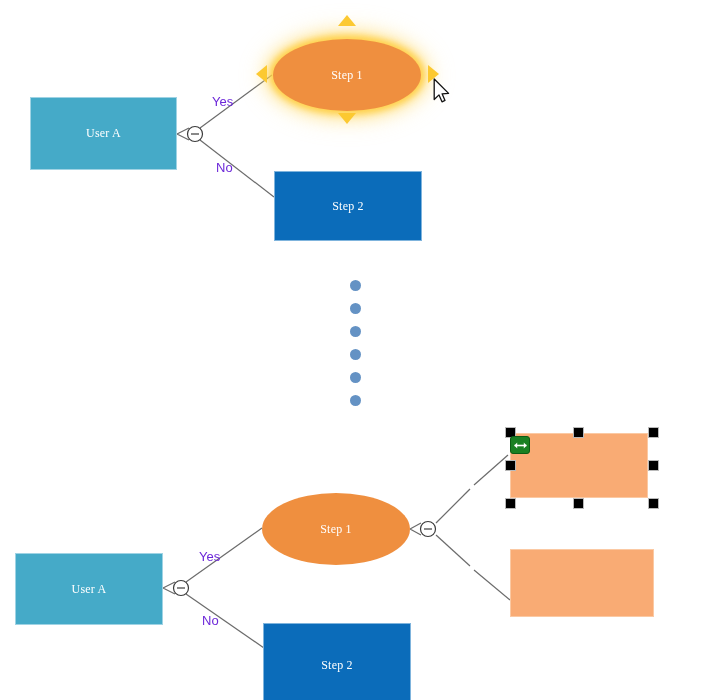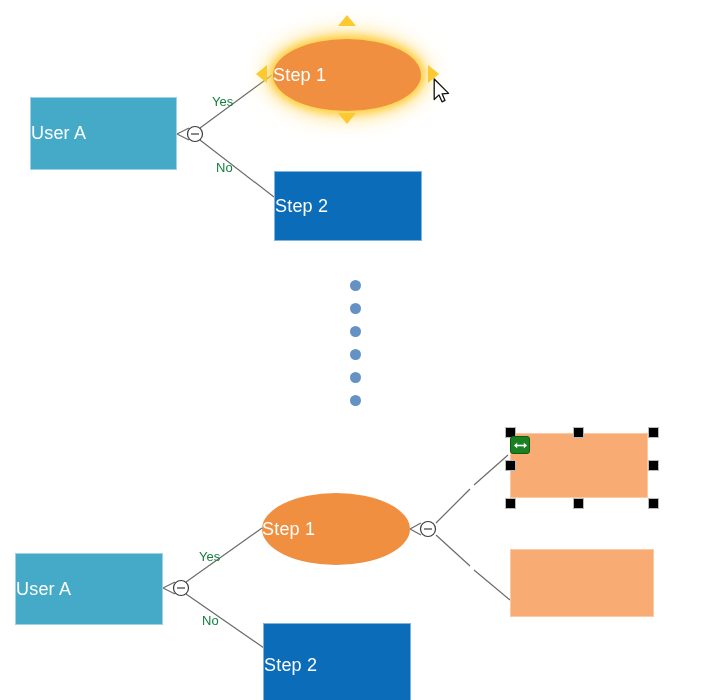--- a/index.html
+++ b/index.html
@@ -24,23 +24,25 @@
     left: 0;
     top: 0;
     width: 701px;
     height: 700px;
   }
   .node {
     position: absolute;
     box-sizing: border-box;
     display: flex;
     align-items: center;
+    justify-content: center;
     color: #ffffff;
-    font-size: 18px;
+    font-size: 12px;
     letter-spacing: .2px;
+    font-family: Liberation Serif, serif;
   }
   .node.rect-user {
     background: #45aac8;
     border: 1px solid #9fd3e4;
   }
   .node.rect-step2 {
     background: #0b6cba;
     border: 1px solid #7fb4dd;
     margin-top: 8px;
   }
@@ -54,21 +56,21 @@
   }
   .node.ellipse.highlighted {
     box-shadow:
       0 0 6px 4px rgba(255, 205, 60, .85),
       0 0 14px 9px rgba(255, 215, 90, .45),
       0 0 22px 14px rgba(255, 228, 140, .22);
   }
   .edge-label {
     position: absolute;
     font-size: 13px;
-    color: #15803d;
+    color: #6d28d9;
     white-space: nowrap;
   }
   .dir-arrow {
     position: absolute;
     width: 0;
     height: 0;
   }
   .dir-arrow.up {
     border-left: 9px solid transparent;
     border-right: 9px solid transparent;

